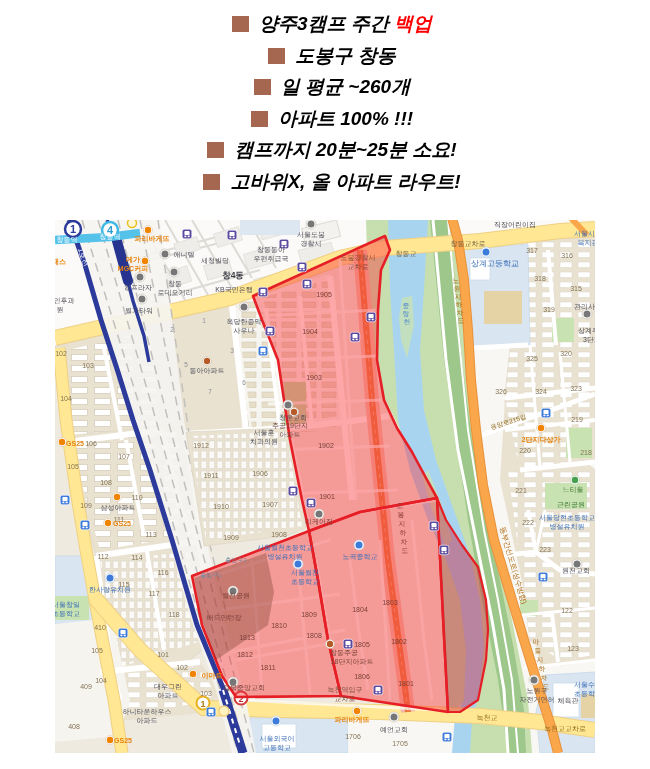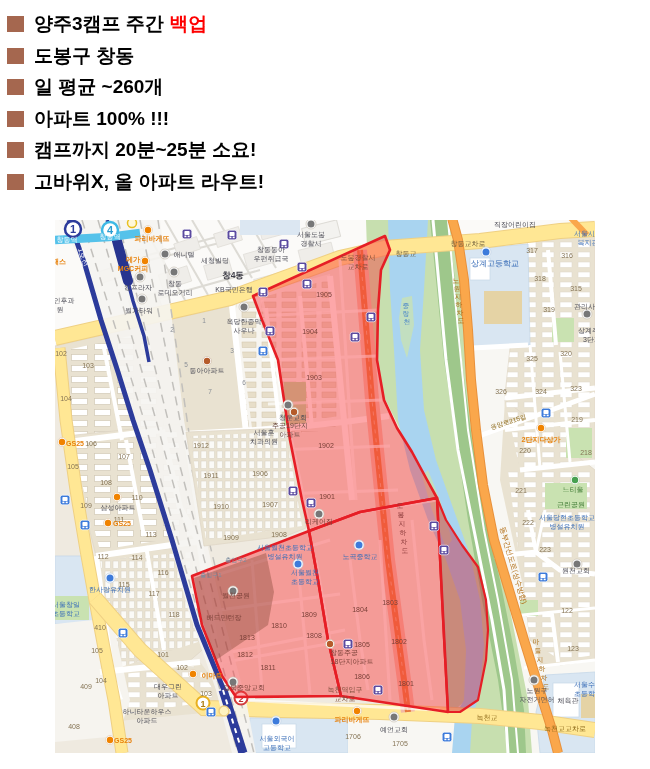--- a/index.html
+++ b/index.html
@@ -1,17 +1,17 @@
 <!DOCTYPE html>
 <html><head>
 <meta charset="utf-8">
 <style>
 html,body{margin:0;padding:0;background:#fff;width:650px;height:769px;overflow:hidden;}
 body{font-family:"Liberation Sans",sans-serif;position:relative;}
-.hdr{position:absolute;top:8px;left:0;width:650px;text-align:left;}
+.hdr{position:absolute;top:8px;left:0;width:650px;text-align:center;font-style:italic;}
 .hl{height:31.6px;line-height:31.6px;font-size:19px;font-weight:bold;color:#000;white-space:nowrap;transform:translateX(7px);}
 .bu{display:inline-block;width:17px;height:16px;background:#A5674F;vertical-align:-2px;margin-right:10px;}
 .red{color:#FE0000;}
 #map{position:absolute;left:55px;top:220px;}
 </style>
 </head>
 <body>
 <div class="hdr">
 <div class="hl"><span class="bu"></span>양주3캠프 주간 <span class="red">백업</span></div>
 <div class="hl"><span class="bu"></span>도봉구 창동</div>

